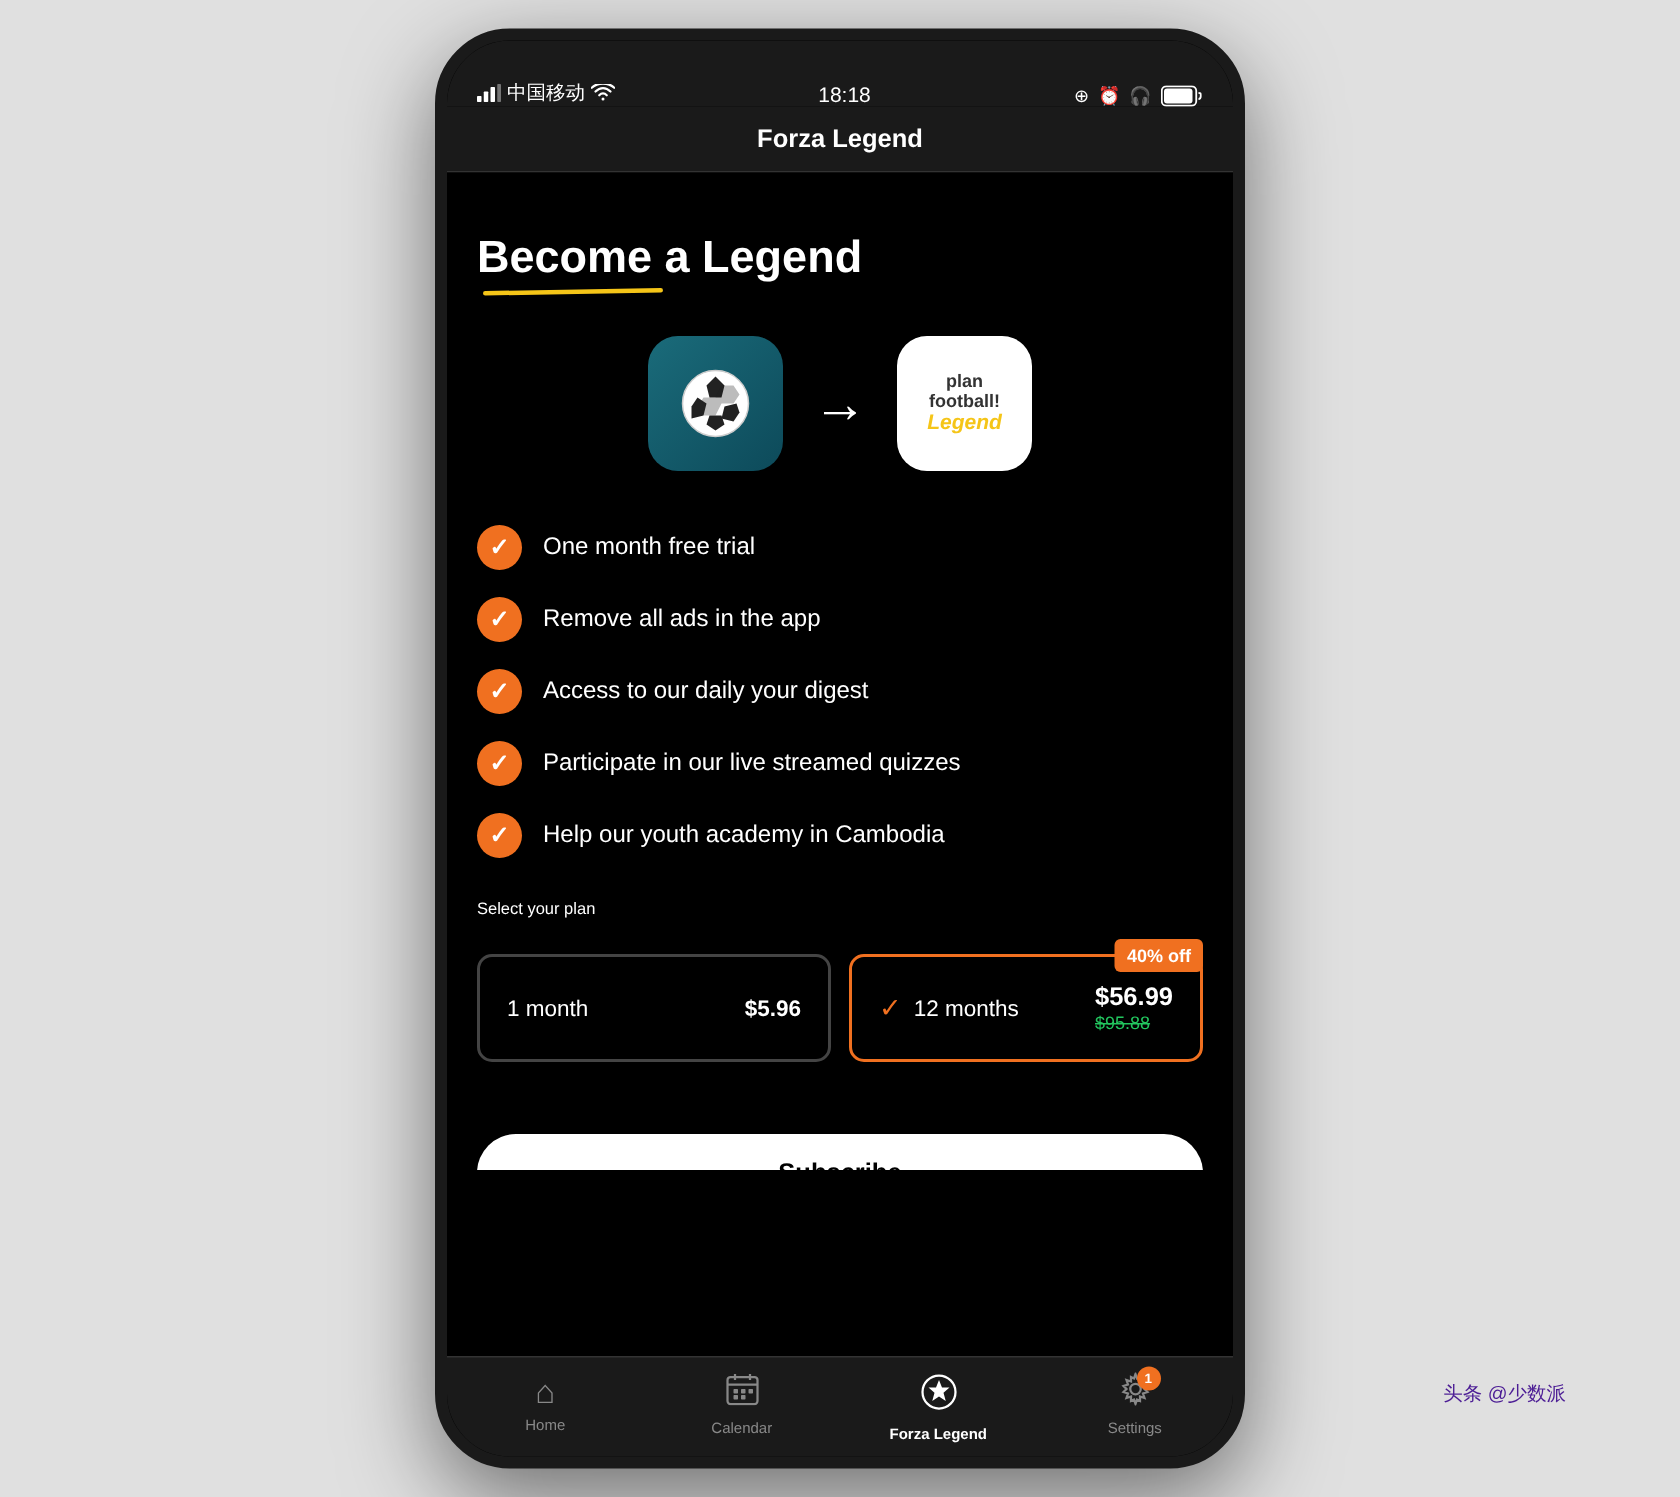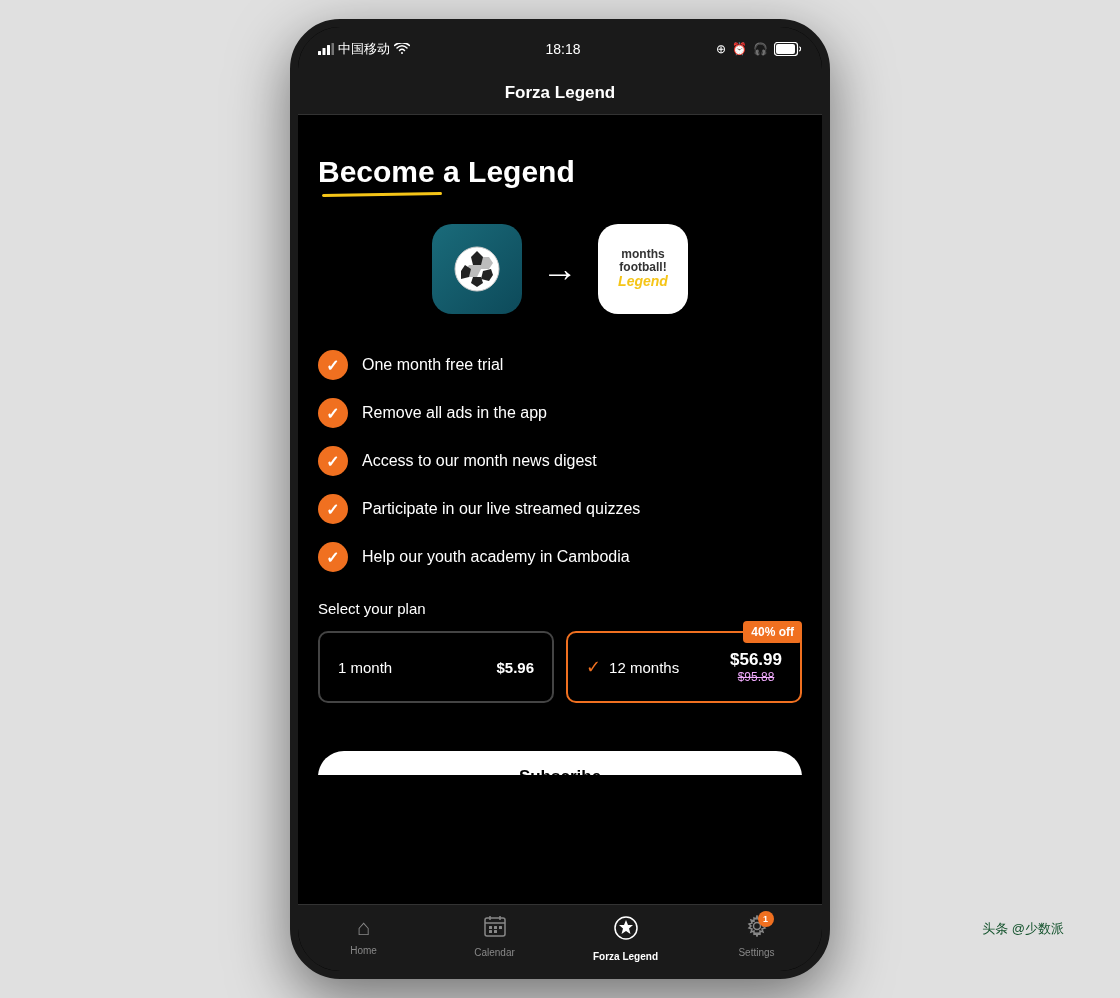--- a/index.html
+++ b/index.html
@@ -22,21 +22,21 @@
       box-shadow: 0 20px 60px rgba(0,0,0,0.5);
       overflow: hidden;
       border: 8px solid #1a1a1a;
     }
 
     
     .status-bar {
       background: #1a1a1a;
       height: 44px;
       display: flex;
-      align-items: center;
+      align-items: flex-end;
       justify-content: space-between;
       padding: 0 20px;
       color: #fff;
       font-size: 13px;
       font-weight: 500;
     }
     .status-bar .left { display: flex; align-items: center; gap: 4px; }
     .status-bar .center { font-size: 14px; font-weight: 500; }
     .status-bar .right { display: flex; align-items: center; gap: 6px; font-size: 12px; }
 
@@ -167,22 +167,22 @@
       font-weight: 700;
     }
     .feature-text {
       color: #fff;
       font-size: 16px;
     }
 
     
     .plan-label {
       color: #fff;
-      font-size: 15px;
-      margin-bottom: 14px;
+      font-size: 11px;
+      margin-bottom: 24px;
     }
     .plans-row {
       display: flex;
       gap: 12px;
       margin-bottom: 20px;
     }
     .plan-card {
       flex: 1;
       height: 72px;
       border-radius: 10px;
@@ -208,23 +208,23 @@
       font-size: 15px;
       font-weight: 600;
     }
     .plan-card.selected .plan-card-price-main {
       font-size: 18px;
       font-weight: 700;
       color: #fff;
     }
     .plan-card.selected .plan-card-price-orig {
       font-size: 12px;
-      color: #f0abfc;
+      color: #22c55e;
       text-decoration: line-through;
-      text-align: center;
+      text-align: left;
     }
     .plan-price-col {
       text-align: right;
     }
     .discount-badge {
       position: absolute;
       top: -12px;
       right: -2px;
       background: #f07020;
       color: #fff;
@@ -367,21 +367,21 @@
             <polygon points="14,32 18,26 24,30 22,38 14,40" fill="#222"></polygon>
             <polygon points="46,36 42,42 34,40 36,32 44,30" fill="#222"></polygon>
             <polygon points="24,44 26,38 34,38 36,44 30,48" fill="#222"></polygon>
           </svg>
         </div>
 
         <div class="arrow-icon">→</div>
 
         <div class="app-icon app-icon-legend">
           <div class="forza-logo-text">
-            <div class="forza-line">months</div>
+            <div class="forza-line">plan</div>
             <div class="football-line">football!</div>
             <div class="legend-line">Legend</div>
           </div>
         </div>
       </div>
 
       <ul class="feature-list">
         <li class="feature-item">
           <div class="check-circle">
               <span>✓</span>
@@ -391,21 +391,21 @@
         <li class="feature-item">
           <div class="check-circle">
               <span>✓</span>
             </div>
           <span class="feature-text">Remove all ads in the app</span>
         </li>
         <li class="feature-item">
           <div class="check-circle">
               <span>✓</span>
             </div>
-          <span class="feature-text">Access to our month news digest</span>
+          <span class="feature-text">Access to our daily your digest</span>
         </li>
         <li class="feature-item">
           <div class="check-circle">
               <span>✓</span>
             </div>
           <span class="feature-text">Participate in our live streamed quizzes</span>
         </li>
         <li class="feature-item">
           <div class="check-circle">
               <span>✓</span>
@@ -492,15 +492,15 @@
             </svg>
           </span>
           <div class="badge">1</div>
         </div>
         <span class="tab-label">Settings</span>
       </div>
 
     </div>
   </div>
 
-  <div class="watermark" style="position:absolute; bottom:60px; right:56px; color:#14532d; font-size:13px;">头条 @少数派</div>
+  <div class="watermark" style="position:absolute; bottom:60px; right:76px; color:#4c1d95; font-size:13px;">头条 @少数派</div>
 
 </div>
 
 </body></html>

